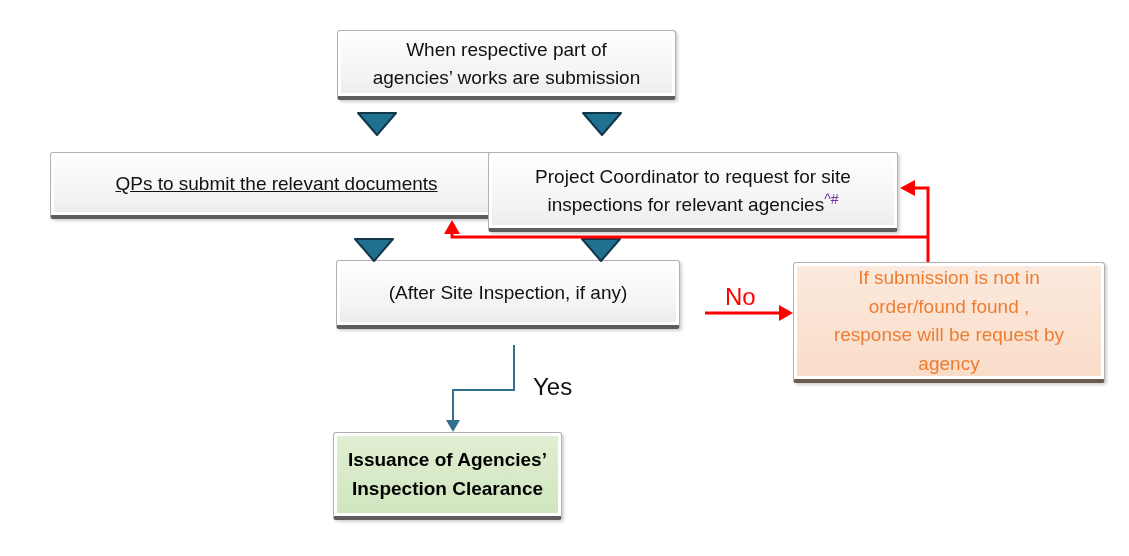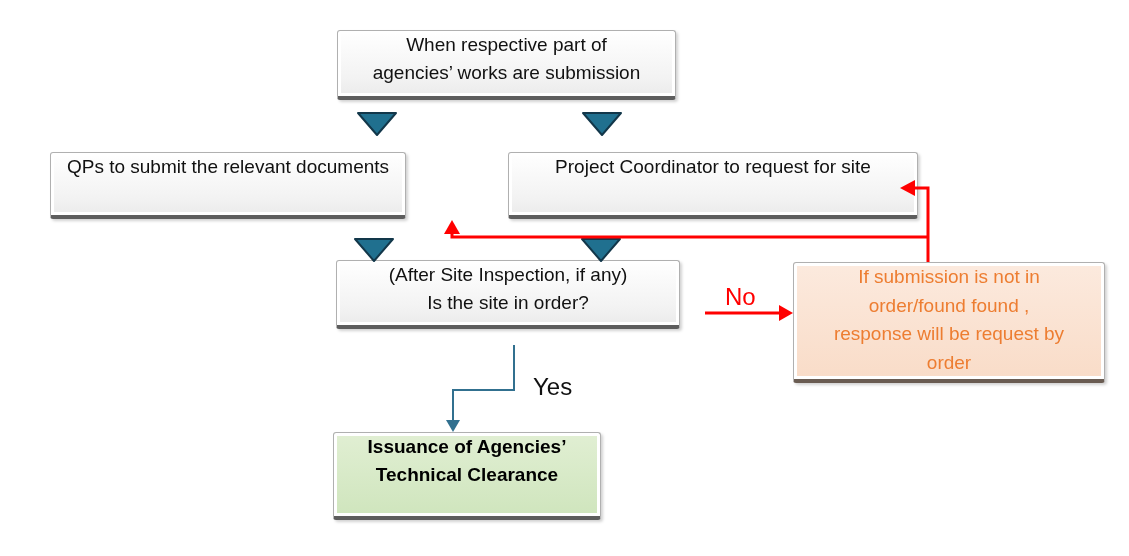--- a/index.html
+++ b/index.html
@@ -7,21 +7,21 @@
     position:relative;width:1129px;height:556px;background:#ffffff;
     font-family:"Liberation Sans", sans-serif;color:#111;overflow:hidden;
   }
   .shape{
     position:absolute;box-sizing:border-box;
     border:1px solid #b0b0b0;
     border-bottom:4px solid #5d5d5d;
     border-radius:3px;
     background:linear-gradient(180deg,#ffffff 0%,#f3f3f3 70%,#ebebeb 100%);
     box-shadow: inset 0 0 0 3px #ffffff, 2px 2px 3px rgba(0,0,0,0.18);
-    display:flex;flex-direction:column;
+    display:flex;flex-direction:column;justify-content:center;
     text-align:center;font-size:19px;line-height:1.45;
     z-index:1;
   }
   .shape .ln{white-space:nowrap;}
   .alert-box{
     background:linear-gradient(180deg,#fcead e0,#f9ddc9 100%);
     background:linear-gradient(180deg,#fceade 0%,#f9dcc8 100%);
     color:#ED7D31;font-weight:normal;line-height:1.5;
     border-bottom-color:#6a5c52;
   }
@@ -41,43 +41,43 @@
 </head>
 <body>
 
 <div class="canvas">
 
   <div class="shape" style="left:337px;top:30px;width:339px;height:70px;">
     <div class="ln">When respective part of</div>
     <div class="ln">agencies’ works are submission</div>
   </div>
 
-  <div class="shape" style="left:50px;top:152px;width:356px;height:67px;">
+  <div class="shape" style="left:50px;top:152px;width:453px;height:67px;text-decoration:underline;">
     <div class="ln">QPs to submit the relevant documents</div>
   </div>
 
-  <div class="shape" style="left:488px;top:152px;width:410px;height:67px;margin-left:20px;">
+  <div class="shape" style="left:488px;top:152px;width:410px;height:80px;">
     <div class="ln">Project Coordinator to request for site</div>
+    <div class="ln"><span>inspections for relevant agencies</span><span class="mark-purple">^#</span></div>
   </div>
 
   <div class="shape" style="left:325px;top:260px;width:344px;height:69px;margin-left:11px;">
     <div class="ln">(After Site Inspection, if any)</div>
-    <div class="ln">Is the site in order?</div>
   </div>
 
   <div class="shape alert-box" style="left:793px;top:262px;width:312px;height:121px;">
     <div class="ln">If submission is not in</div>
     <div class="ln">order/found found ,</div>
     <div class="ln">response will be request by</div>
-    <div class="ln">order</div>
+    <div class="ln">agency</div>
   </div>
 
-  <div class="shape success-box" style="left:333px;top:432px;width:268px;height:88px;">
+  <div class="shape success-box" style="left:333px;top:432px;width:229px;height:88px;">
     <div class="ln">Issuance of Agencies’</div>
-    <div class="ln">Technical Clearance</div>
+    <div class="ln">Inspection Clearance</div>
   </div>
 
   <div class="float-label no-label" style="left:725px;top:283px;">No</div>
   <div class="float-label yes-label" style="left:533px;top:361px;margin-top:12px;">Yes</div>
 
   <svg class="connector-layer" width="1129" height="556" viewBox="0 0 1129 556">
 
     <polygon points="358,113 396,113 377,135" stroke-width="2" stroke-linejoin="round" stroke="#12374A" fill="#20708F"></polygon>
     <polygon points="583,113 621,113 602,135" stroke-width="2" stroke-linejoin="round" stroke="#12374A" fill="#20708F"></polygon>
 

